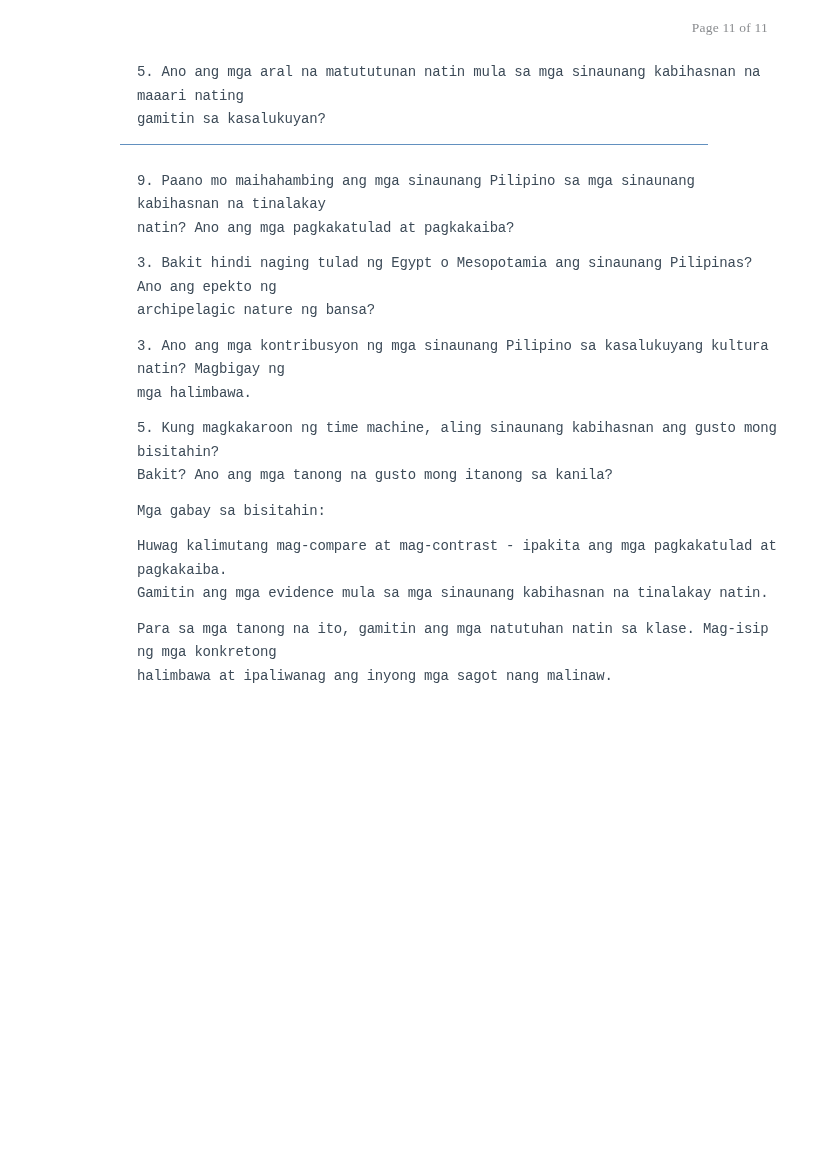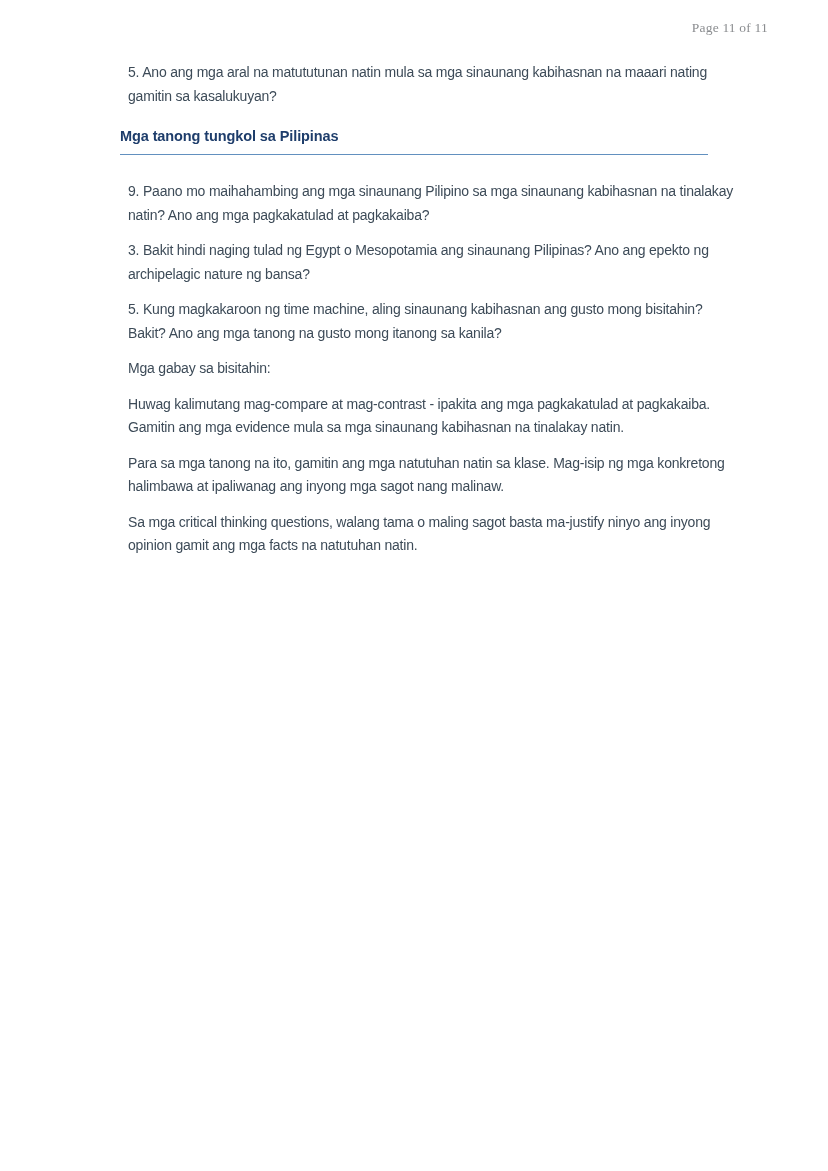--- a/index.html
+++ b/index.html
@@ -30,22 +30,23 @@
     position: absolute;
     top: 61px;
     left: 120px;
     width: 660px;
     color: #3d4b58;
     font-size: 14px;
     letter-spacing: -0.2px;
     line-height: 23.5px;
   }
   .para {
-    margin: 0 0 12px 8px;
+    margin: 0 0 12px 17px;
     white-space: pre-line;
+    font-family: Liberation Mono, monospace;
   }
   .section-heading {
     margin: 20px 0 0 0;
     font-size: 14.5px;
     font-weight: bold;
     line-height: 16px;
     color: #1e3d6b;
     letter-spacing: -0.1px;
   }
   .section-rule {
@@ -73,43 +74,42 @@
 
 <div class="page">
 
   <div class="page-indicator">Page 11 of 11</div>
 
   <main class="content">
 
     <p class="para">5. Ano ang mga aral na matututunan natin mula sa mga sinaunang kabihasnan na maaari nating
 gamitin sa kasalukuyan?</p>
 
-    <h2 class="section-heading">Mga tanong tungkol sa Pilipinas</h2>
 
     <hr class="section-rule">
 
     <p class="para after-rule">9. Paano mo maihahambing ang mga sinaunang Pilipino sa mga sinaunang kabihasnan na tinalakay
 natin? Ano ang mga pagkakatulad at pagkakaiba?</p>
 
     <p class="para">3. Bakit hindi naging tulad ng Egypt o Mesopotamia ang sinaunang Pilipinas? Ano ang epekto ng
 archipelagic nature ng bansa?</p>
 
+    <p class="para">3. Ano ang mga kontribusyon ng mga sinaunang Pilipino sa kasalukuyang kultura natin? Magbigay ng
+mga halimbawa.</p>
 
 
     <p class="para">5. Kung magkakaroon ng time machine, aling sinaunang kabihasnan ang gusto mong bisitahin?
 Bakit? Ano ang mga tanong na gusto mong itanong sa kanila?</p>
 
     <p class="para">Mga gabay sa bisitahin:</p>
 
     <p class="para">Huwag kalimutang mag-compare at mag-contrast - ipakita ang mga pagkakatulad at pagkakaiba.
 Gamitin ang mga evidence mula sa mga sinaunang kabihasnan na tinalakay natin.</p>
 
     <p class="para">Para sa mga tanong na ito, gamitin ang mga natutuhan natin sa klase. Mag-isip ng mga konkretong
 halimbawa at ipaliwanag ang inyong mga sagot nang malinaw.</p>
 
-    <p class="para">Sa mga critical thinking questions, walang tama o maling sagot basta ma-justify ninyo ang inyong
-opinion gamit ang mga facts na natutuhan natin.</p>
 
   </main>
 
   <footer class="brand-watermark">Knowunity</footer>
 
 </div>
 
 </body></html>

